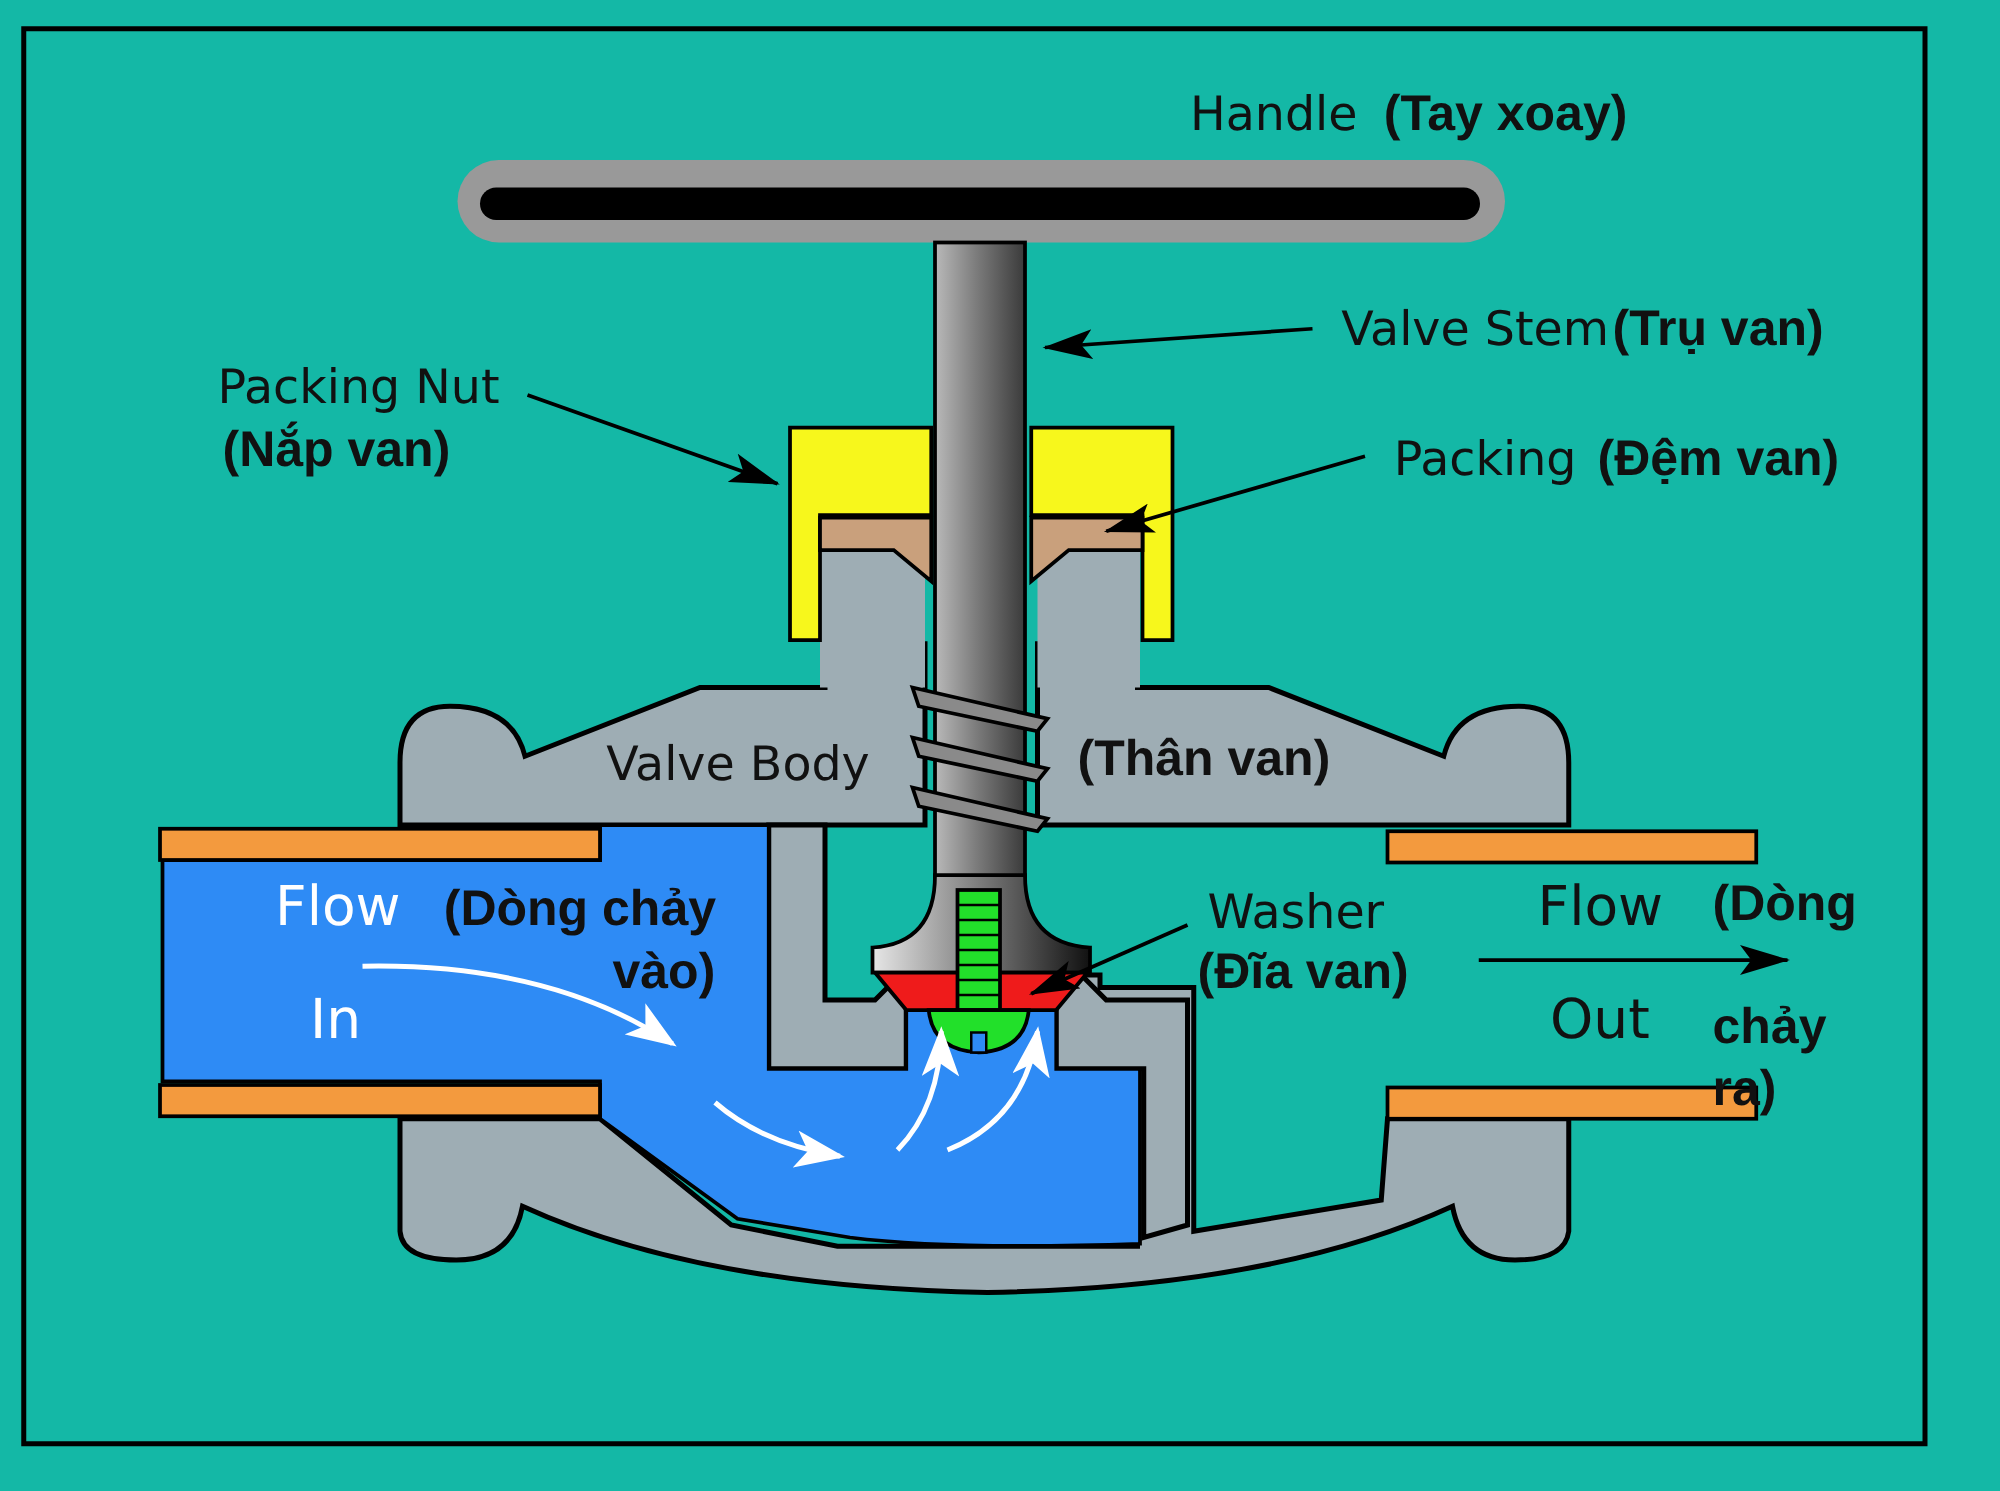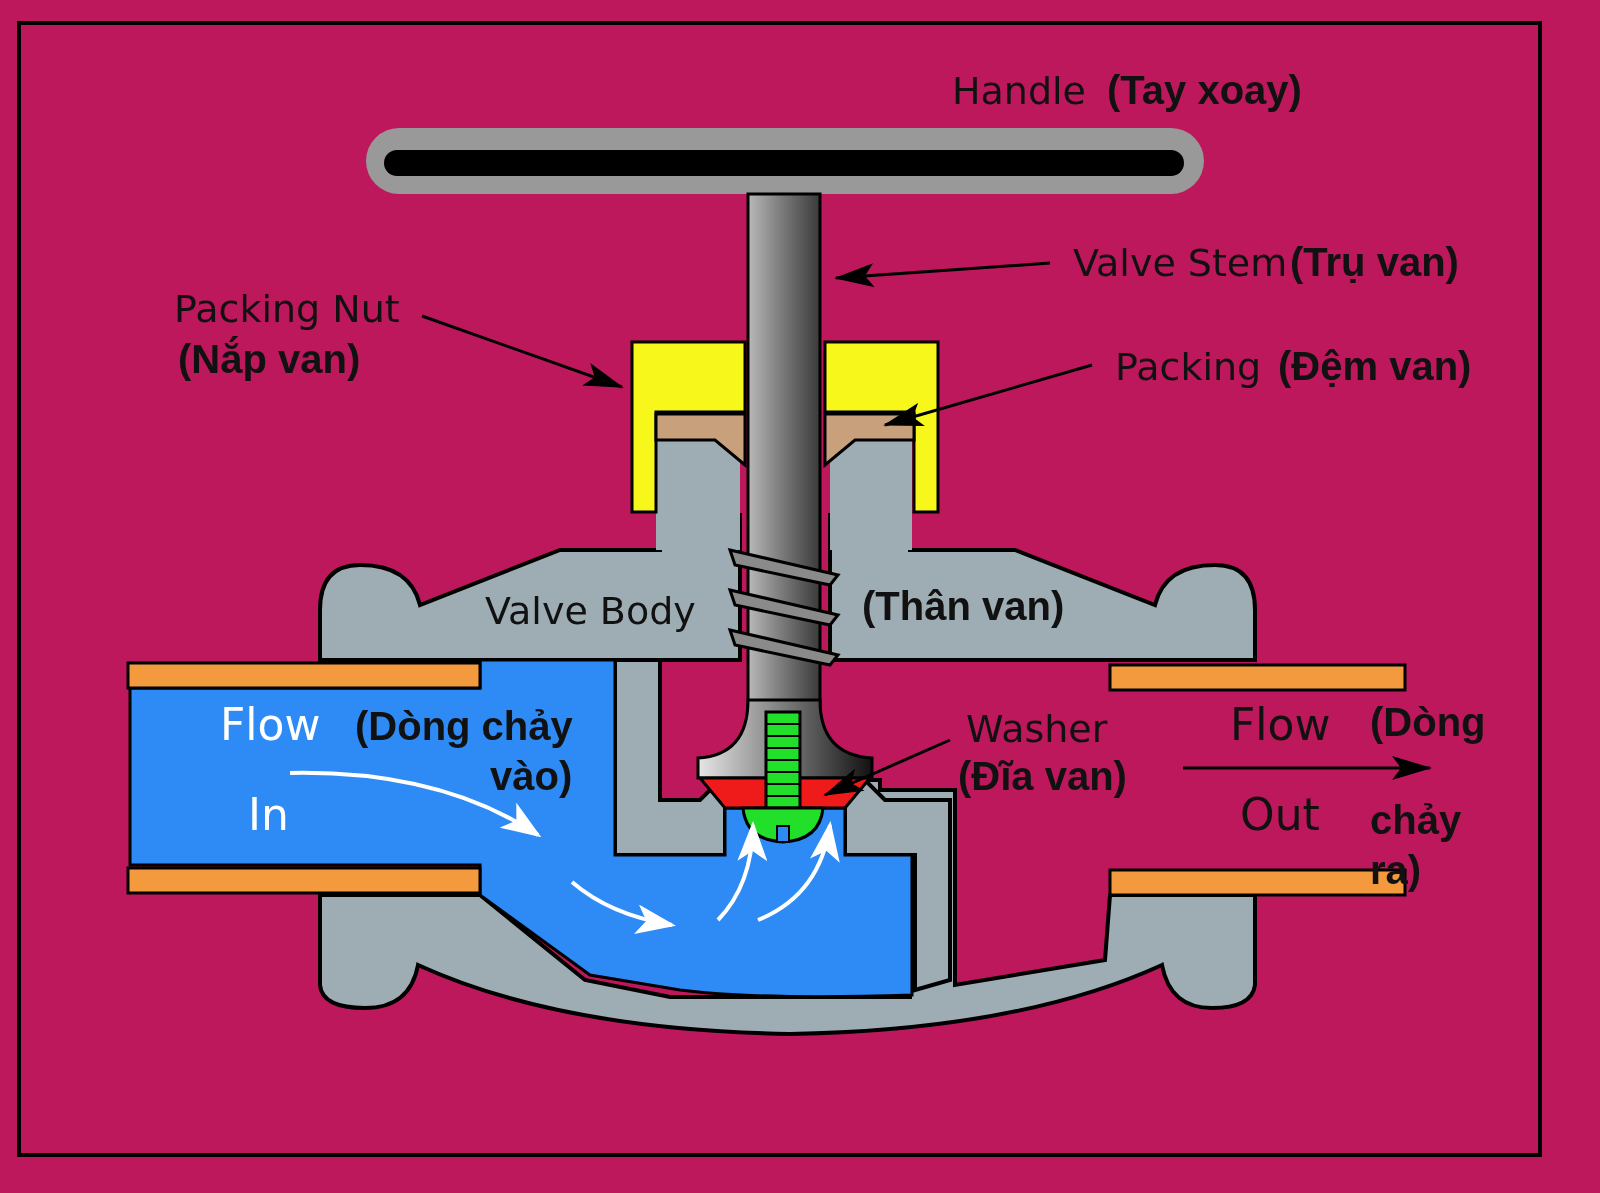--- a/index.html
+++ b/index.html
@@ -1,16 +1,16 @@
 <!DOCTYPE html>
 <html><head>
 <meta charset="utf-8">
 <style>
   html,body{margin:0;padding:0;background:#ffffff;}
-  #stage{position:relative;width:1600px;height:1193px;background:#be185d;overflow:hidden;}
+  #stage{position:relative;width:1600px;height:1193px;background:#14b8a6;overflow:hidden;}
   svg{position:absolute;left:0;top:0;}
   .lbl-en{font-family:"DejaVu Sans","Liberation Sans",sans-serif;font-weight:normal;fill:#111;}
   .lbl-vi{font-family:"Liberation Sans","DejaVu Sans",sans-serif;font-weight:bold;fill:#111;}
   .lbl-white{font-family:"DejaVu Sans","Liberation Sans",sans-serif;fill:#ffffff;}
 </style>
 </head>
 <body>
 
 <div id="stage">
 <svg width="1600" height="1193" viewBox="0 0 1600 1193">

